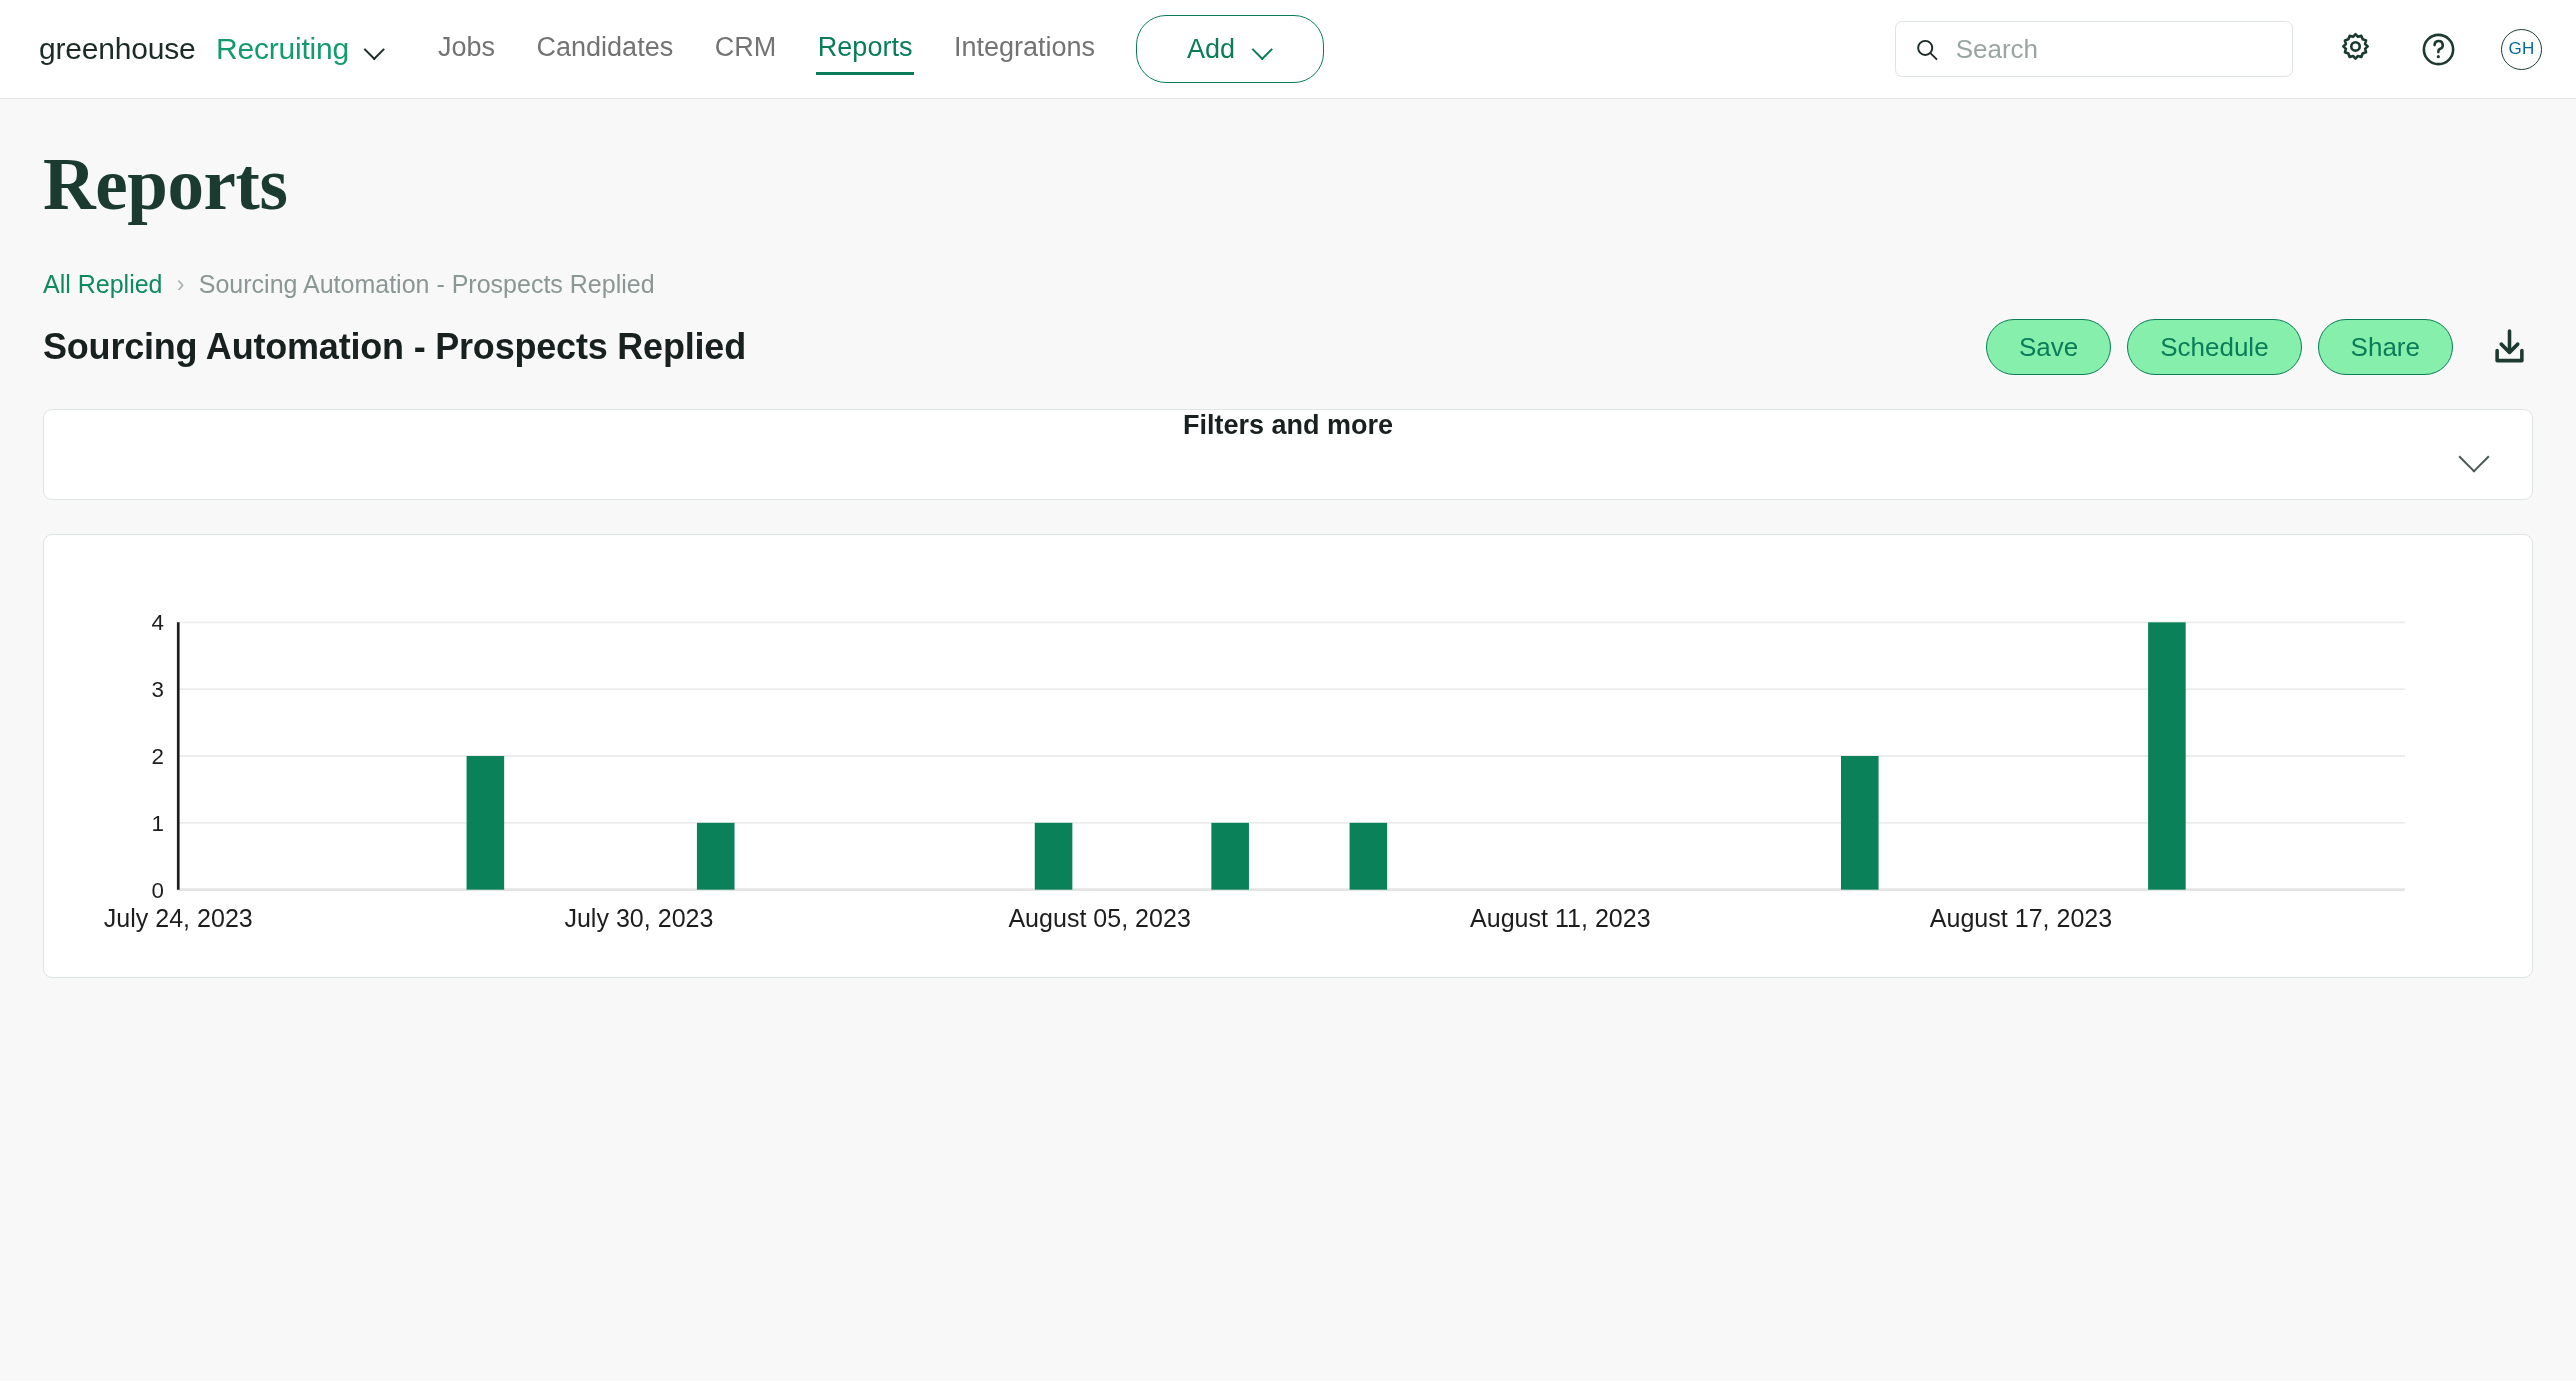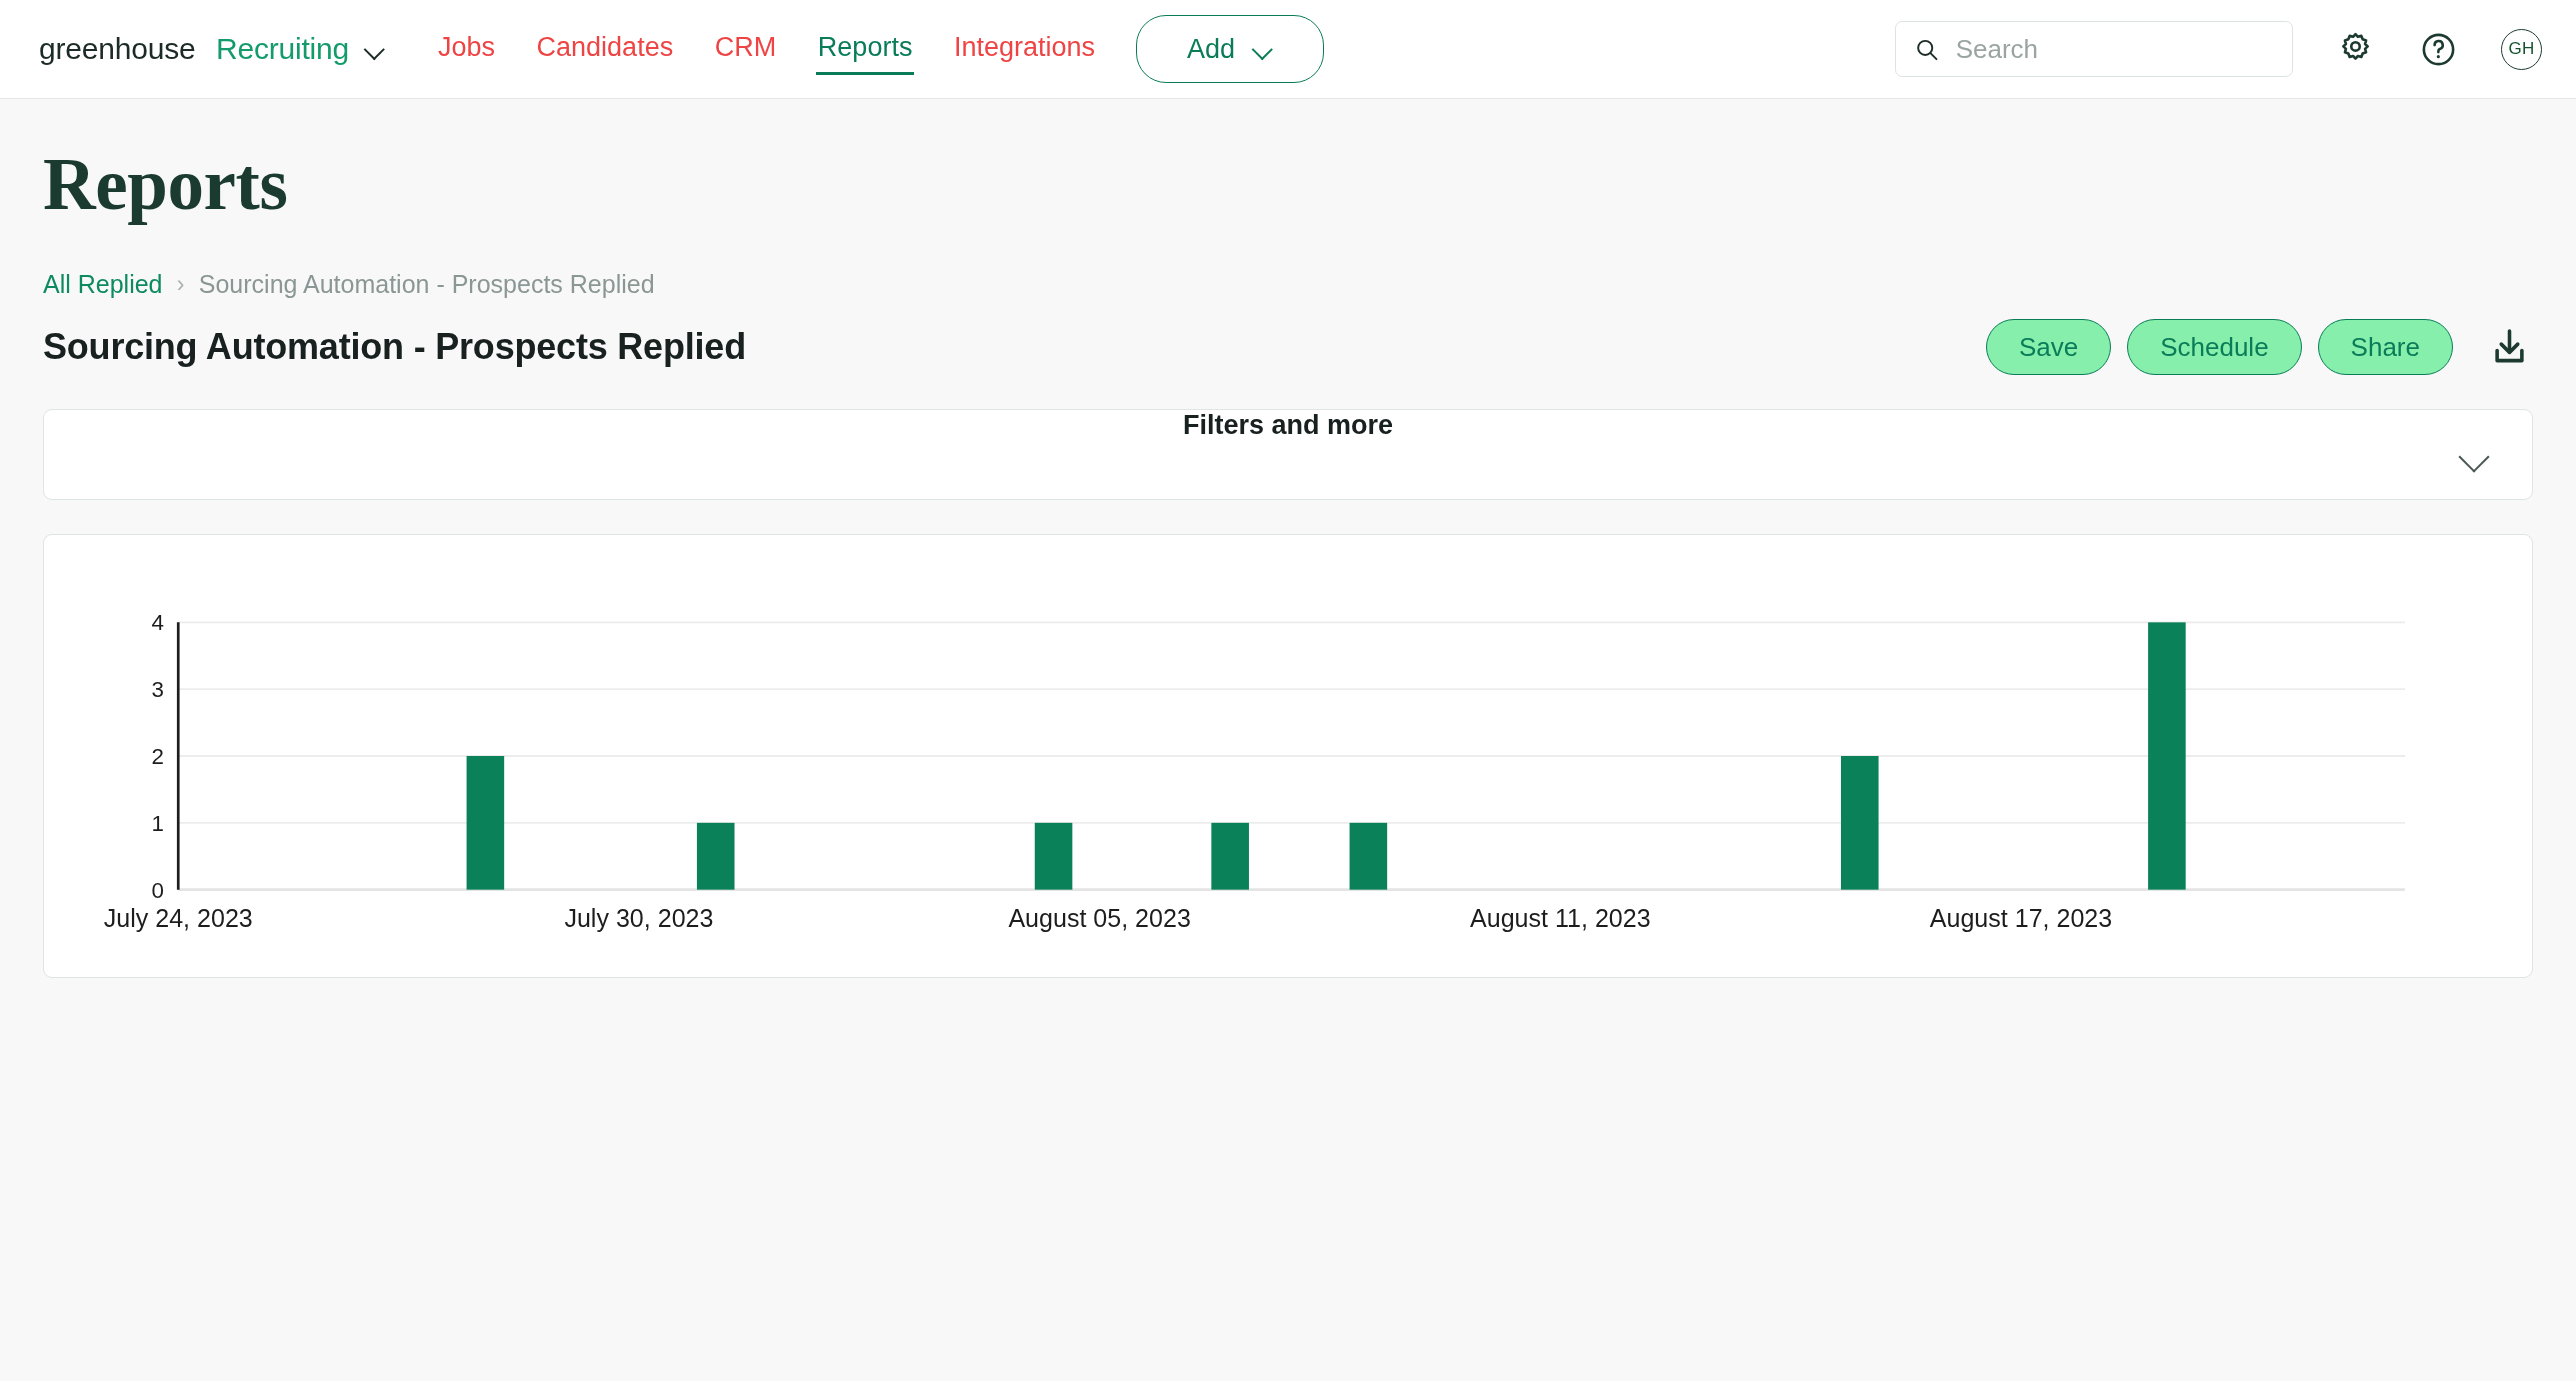--- a/index.html
+++ b/index.html
@@ -47,21 +47,21 @@
   .chev.green::before { border-color: #0a7d58; }
 
   .mainnav {
     display: flex;
     align-items: center;
     gap: 38px;
     margin-left: 51px;
     font-size: 27px;
   }
   .navitem {
-    color: #ef4444;
+    color: #737373;
     padding: 5.4px 1.8px 9px;
     position: relative;
     cursor: pointer;
     white-space: nowrap;
   }
   .navitem.active { color: #0a7d58; }
   .navitem.active::after {
     content: "";
     position: absolute;
     left: 0; right: 0; bottom: -3.6px;
@@ -117,21 +117,21 @@
     width: 41px; height: 41px;
     display: flex; align-items: center; justify-content: center;
     cursor: pointer;
   }
   .avatar {
     width: 41px; height: 41px;
     border: 1.8px solid #1c3a30;
     border-radius: 50%;
     display: flex; align-items: center; justify-content: center;
     font-size: 17px;
-    color: #14532d;
+    color: #0369a1;
     cursor: pointer;
     letter-spacing: 0.3px;
   }
 
   
   .page { padding: 0 43px; }
   .page-title {
     font-family: "Liberation Serif", serif;
     font-size: 73px;
     color: #1b3a30;

